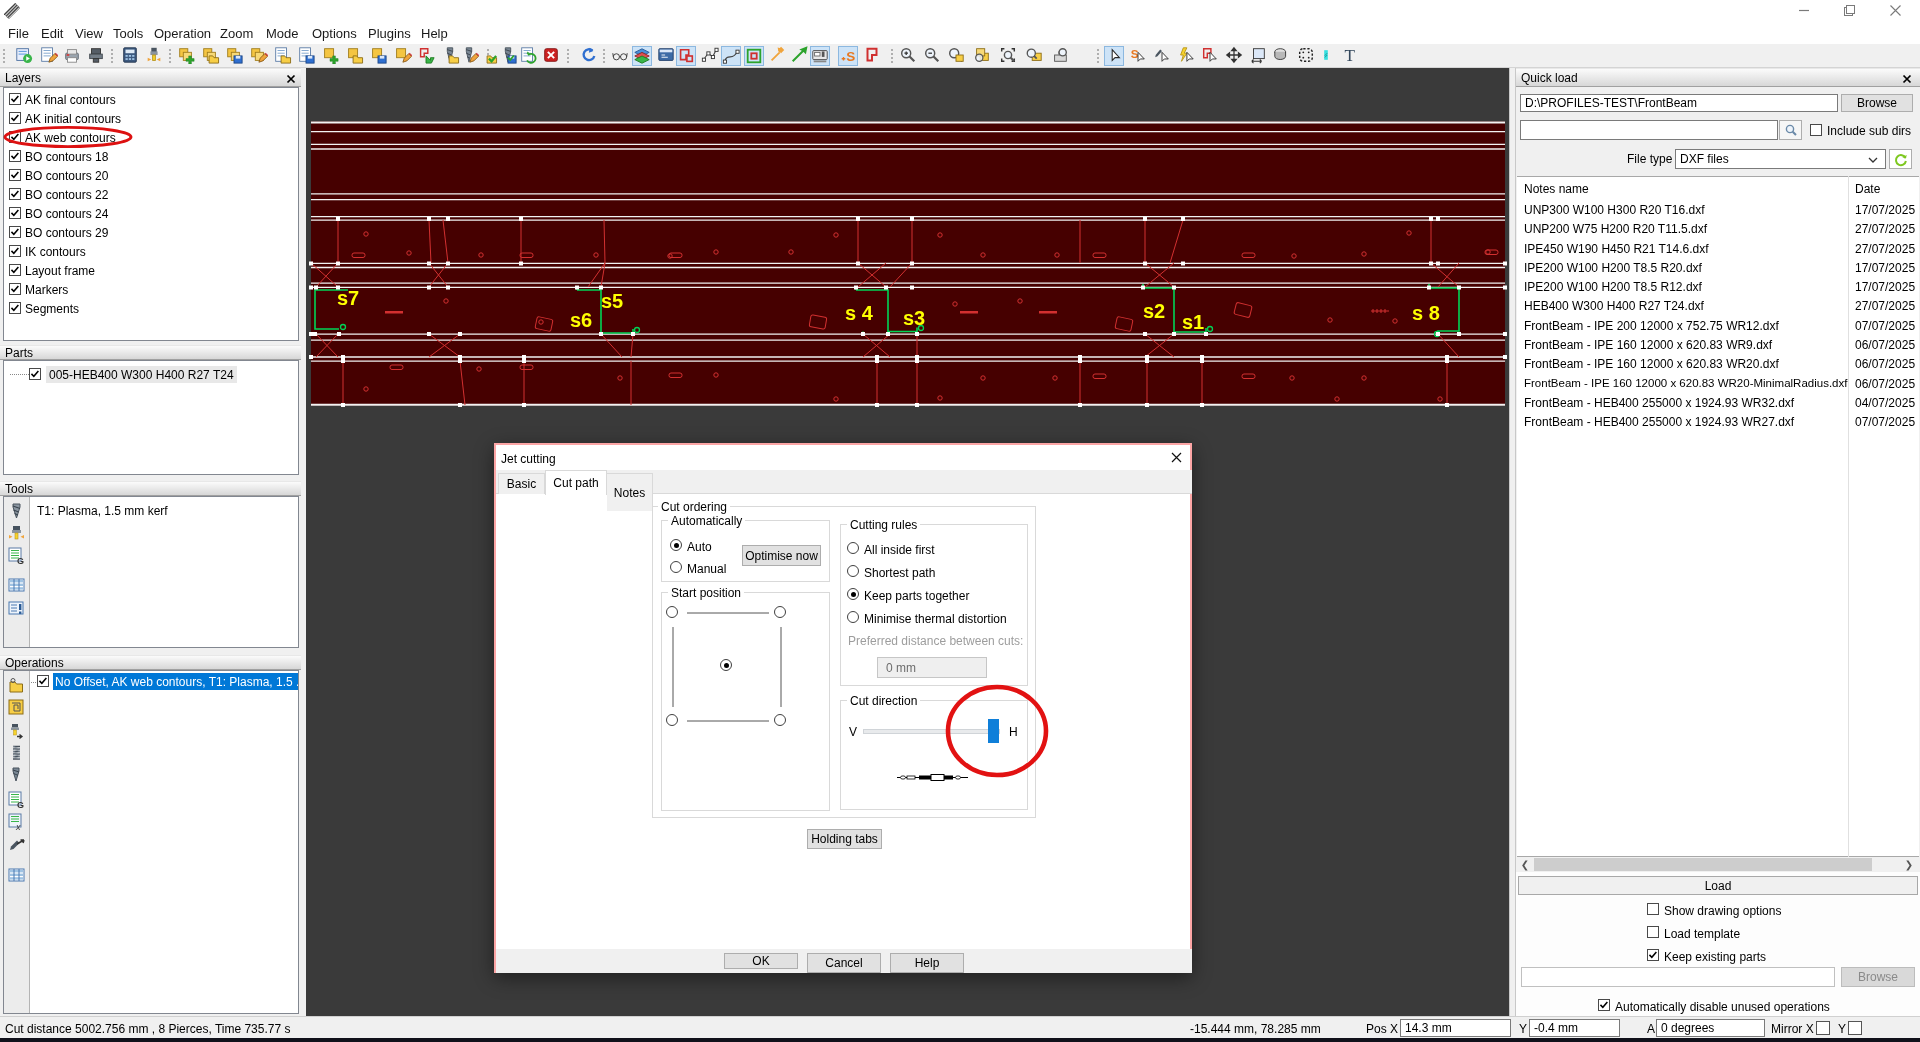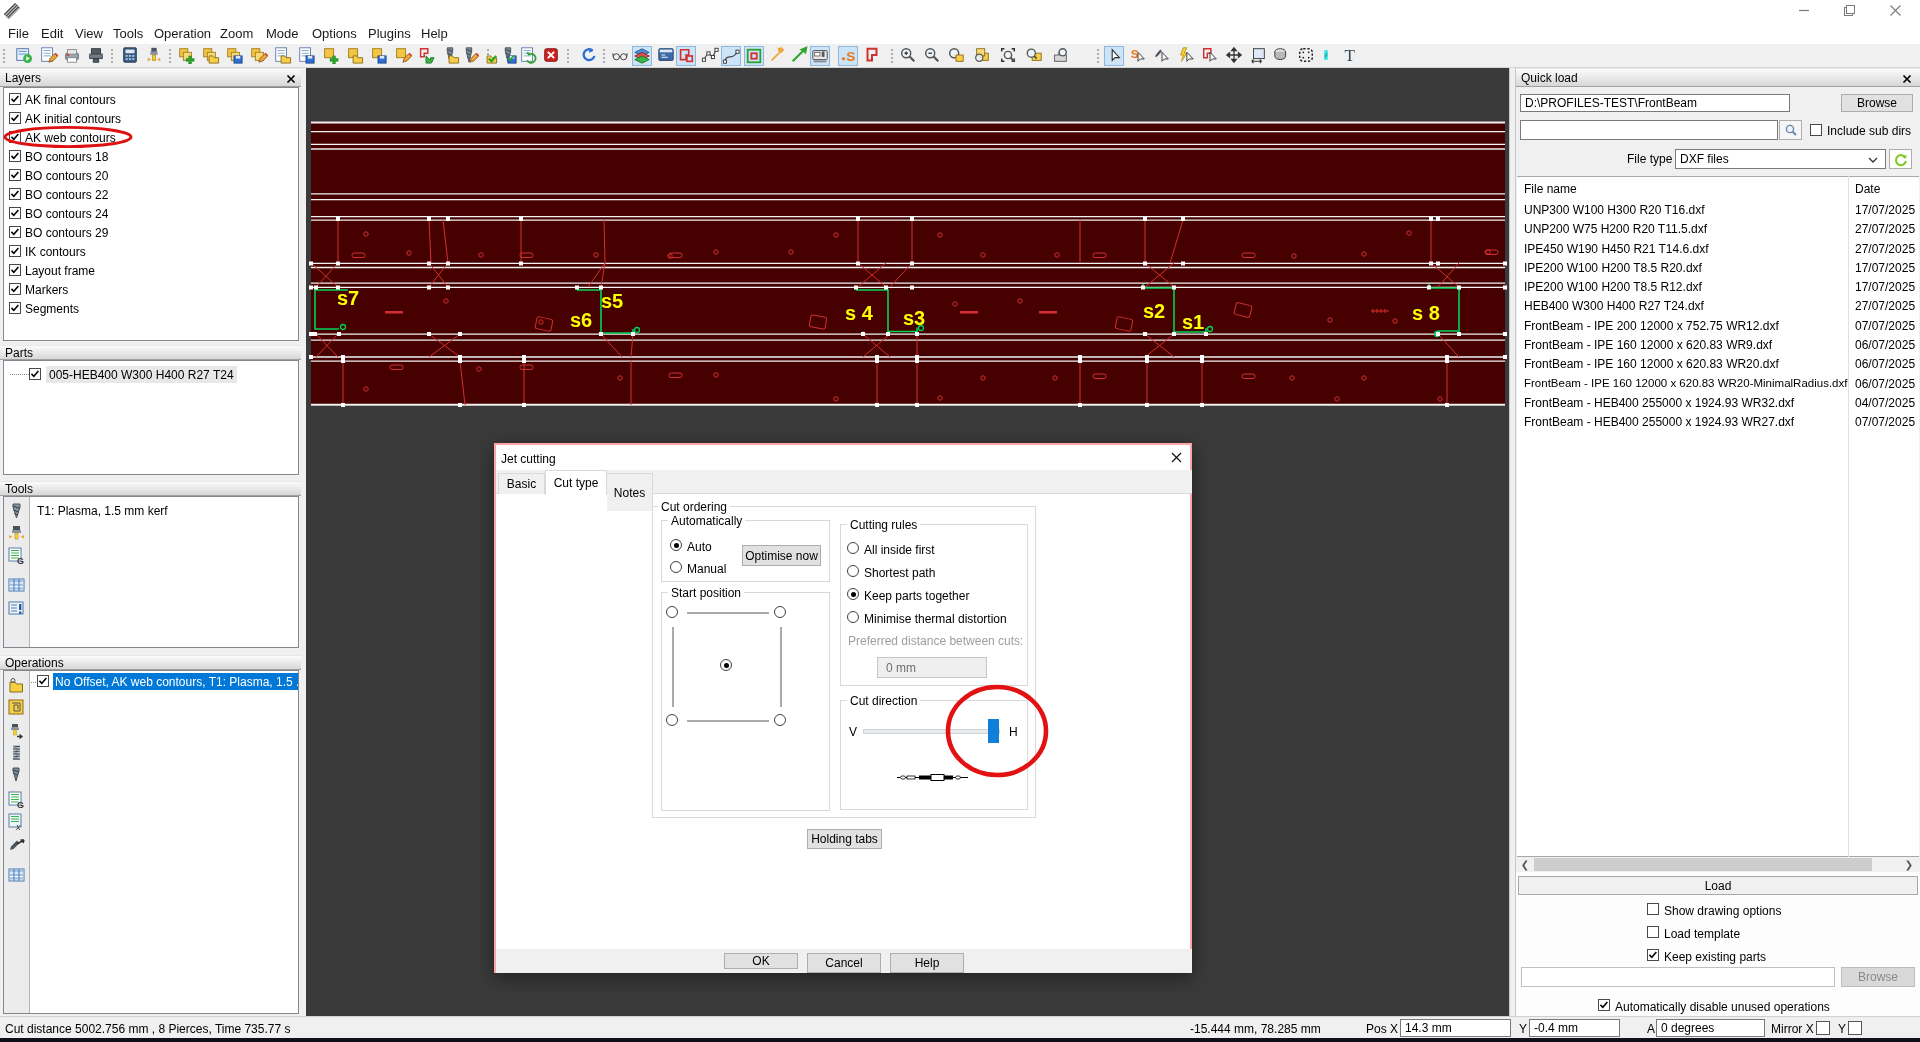--- a/index.html
+++ b/index.html
@@ -914,21 +914,21 @@
     <text x="903" y="325" font-family="Liberation Sans" font-size="20" font-weight="bold" fill="#ffff00">s3</text>
     <text x="1143" y="318" font-family="Liberation Sans" font-size="20" font-weight="bold" fill="#ffff00">s2</text>
     <text x="1182" y="329" font-family="Liberation Sans" font-size="20" font-weight="bold" fill="#ffff00">s1</text>
     <text x="1412" y="320" font-family="Liberation Sans" font-size="20" font-weight="bold" fill="#ffff00">s 8</text>
   </svg>
 <div class="abs" style="left:1509px;top:68px;width:7px;height:948px;background:#f0f0f0;border-left:1px solid #c8c8c8;border-right:1px solid #c8c8c8"></div>
 <div class="abs" style="left:1516px;top:68px;width:404px;height:948px;background:#f0f0f0">
 <div class="panel-title" style="left:0;top:0;width:404px;height:19px">Quick load<svg class="abs" style="left:386px;top:5px" width="10" height="10" viewBox="0 0 10 10">
         <path d="M1.5 1.5 L8.5 8.5 M8.5 1.5 L1.5 8.5" stroke="#000" stroke-width="1.7"></path>
       </svg></div>
-<div class="txt" style="left:4px;top:26px;width:270px;height:18px">D:\PROFILES-TEST\FrontBeam</div>
+<div class="txt" style="left:4px;top:26px;width:318px;height:18px">D:\PROFILES-TEST\FrontBeam</div>
 <div class="btn" style="left:325px;top:26px;width:72px;height:18px">Browse</div>
 <div class="txt" style="left:4px;top:52px;width:258px;height:20px"></div>
 <div class="abs" style="left:263px;top:52px;width:23px;height:20px;background:#f6f6f6;border:1px solid #adadad;display:flex;align-items:center;justify-content:center">
       <svg width="14" height="14" viewBox="0 0 14 14">
         <circle cx="6" cy="6" r="3.6" fill="#eef4fb" stroke="#6a89a8" stroke-width="1.4"></circle>
         <line x1="8.7" y1="8.7" x2="12" y2="12" stroke="#6a89a8" stroke-width="2"></line>
       </svg>
     </div>
 <div class="cbx" style="left:294px;top:56px;background:#fff"></div>
 <div class="lbl" style="left:311px;top:56px">Include sub dirs</div>
@@ -937,21 +937,21 @@
         <path d="M1 1 L5 5 L9 1" stroke="#333" stroke-width="1.3" fill="none"></path>
       </svg></div>
 <div class="abs" style="left:373px;top:81px;width:23px;height:20px;background:#fff;border:1px solid #adadad;display:flex;align-items:center;justify-content:center">
       <svg width="15" height="15" viewBox="0 0 15 15">
         <path d="M12.5 6 a5 5 0 1 0 .4 3" fill="none" stroke="#7ec820" stroke-width="2"></path>
         <path d="M13.8 3 l-1 3.5 -3.4-1.2 z" fill="#7ec820"></path>
       </svg>
     </div>
 <div class="abs" style="left:1px;top:108px;width:402px;height:681px;background:#fff;border:1px solid #a8a8a8;border-left:none;border-right:none"></div>
 <div class="abs" style="left:332px;top:108px;width:1px;height:681px;background:#e0e0e0"></div>
-<div class="lbl" style="left:8px;top:114px">File name</div>
+<div class="lbl" style="left:8px;top:114px">Notes name</div>
 <div class="lbl" style="left:339px;top:114px">Date</div>
 <div class="lbl" style="left:8px;top:135px;font-size:12px">UNP300 W100 H300 R20 T16.dxf</div>
 <div class="lbl" style="left:339px;top:135px">17/07/2025</div>
 <div class="lbl" style="left:8px;top:154px;font-size:12px">UNP200 W75 H200 R20 T11.5.dxf</div>
 <div class="lbl" style="left:339px;top:154px">27/07/2025</div>
 <div class="lbl" style="left:8px;top:174px;font-size:12px">IPE450 W190 H450 R21 T14.6.dxf</div>
 <div class="lbl" style="left:339px;top:174px">27/07/2025</div>
 <div class="lbl" style="left:8px;top:193px;font-size:12px">IPE200 W100 H200 T8.5 R20.dxf</div>
 <div class="lbl" style="left:339px;top:193px">17/07/2025</div>
 <div class="lbl" style="left:8px;top:212px;font-size:12px">IPE200 W100 H200 T8.5 R12.dxf</div>
@@ -996,21 +996,21 @@
     </div>
 <div class="lbl" style="left:99px;top:932px">Automatically disable unused operations</div>
 </div>
 <div class="abs" style="left:494px;top:443px;width:698px;height:530px;background:#fff;border:2px solid #fca5a5;box-shadow:0 5px 18px rgba(0,0,0,.45)">
 <div class="abs" style="left:5px;top:7px;font-size:12px;color:#000">Jet cutting</div>
 <svg class="abs" style="left:675px;top:7px" width="11" height="11" viewBox="0 0 11 11">
       <path d="M1 1 L10 10 M10 1 L1 10" stroke="#111" stroke-width="1.2"></path>
     </svg>
 <div class="abs" style="left:0;top:25px;width:696px;height:24px;background:#f0f0f0;border-bottom:1px solid #d9d9d9"></div>
 <div class="abs" style="left:2px;top:28px;width:47px;height:21px;background:#f0f0f0;border:1px solid #d9d9d9;border-bottom:none;font-size:12px;display:flex;align-items:center;justify-content:center">Basic</div>
-<div class="abs" style="left:49px;top:25px;width:62px;height:25px;background:#fff;border:1px solid #d9d9d9;border-bottom:none;font-size:12px;display:flex;align-items:center;justify-content:center;z-index:2">Cut type</div>
+<div class="abs" style="left:49px;top:25px;width:62px;height:25px;background:#fff;border:1px solid #d9d9d9;border-bottom:none;font-size:12px;display:flex;align-items:center;justify-content:center;z-index:2">Cut path</div>
 <div class="abs" style="left:111px;top:28px;width:46px;height:38px;background:#f0f0f0;border:1px solid #d9d9d9;border-bottom:none;border-left:none;font-size:12px;display:flex;align-items:center;justify-content:center">Notes</div>
 <div class="abs" style="left:0;top:504px;width:696px;height:24px;background:#f0f0f0"></div>
 <div class="gb" style="left:156px;top:61px;width:384px;height:312px"></div>
 <div class="gb-lbl" style="left:162px;top:55px">Cut ordering</div>
 <div class="gb" style="left:165px;top:75px;width:169px;height:62px"></div>
 <div class="gb-lbl" style="left:172px;top:69px">Automatically</div>
 <div class="radio sel" style="left:174px;top:94px"></div>
 <div class="lbl" style="left:191px;top:95px">Auto</div>
 <div class="radio" style="left:174px;top:116px"></div>
 <div class="lbl" style="left:191px;top:117px">Manual</div>

